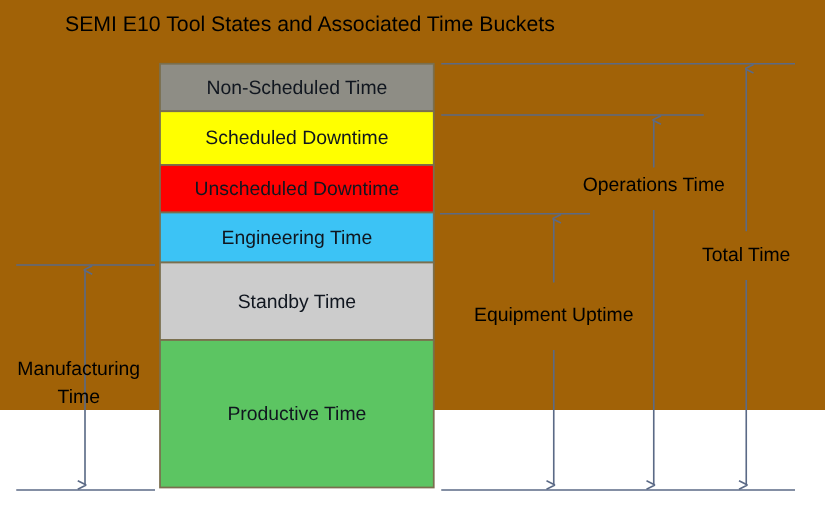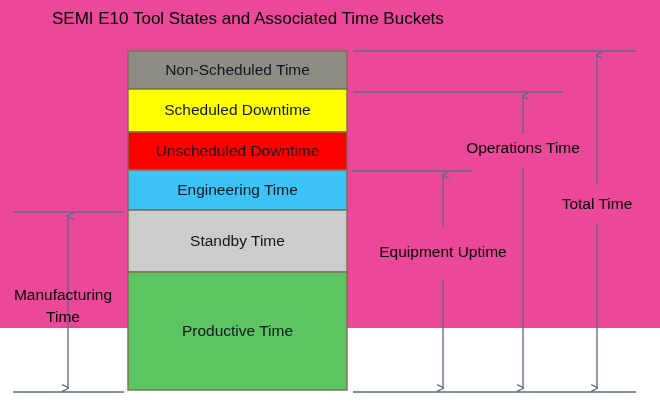--- a/index.html
+++ b/index.html
@@ -11,21 +11,21 @@
     width: 660px;
     height: 408px;
     overflow: hidden;
     font-family: "Liberation Sans", sans-serif;
     color: #000000;
   }
   #diagram-root {
     position: relative;
     width: 660px;
     height: 328px;
-    background: #ec4899;
+    background: #a16207;
   }
   #diagram-svg {
     position: absolute;
     left: 0;
     top: 0;
     width: 660px;
     height: 408px;
     display: block;
   }
   .seg-label {

